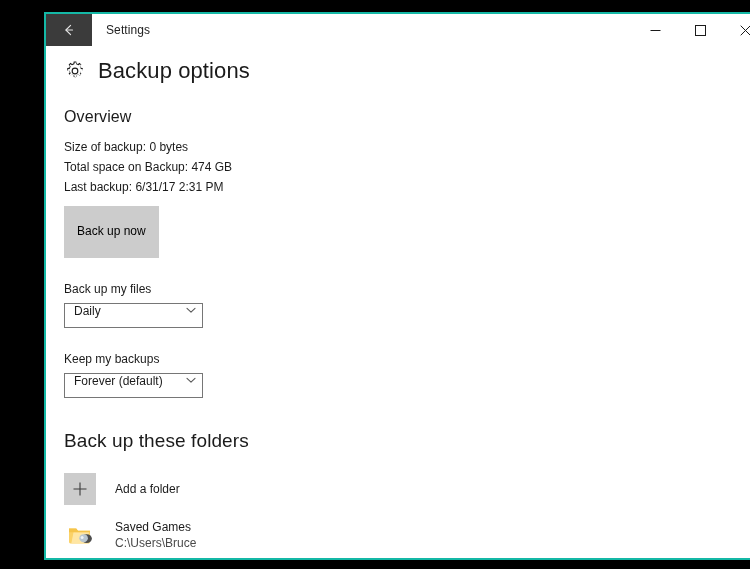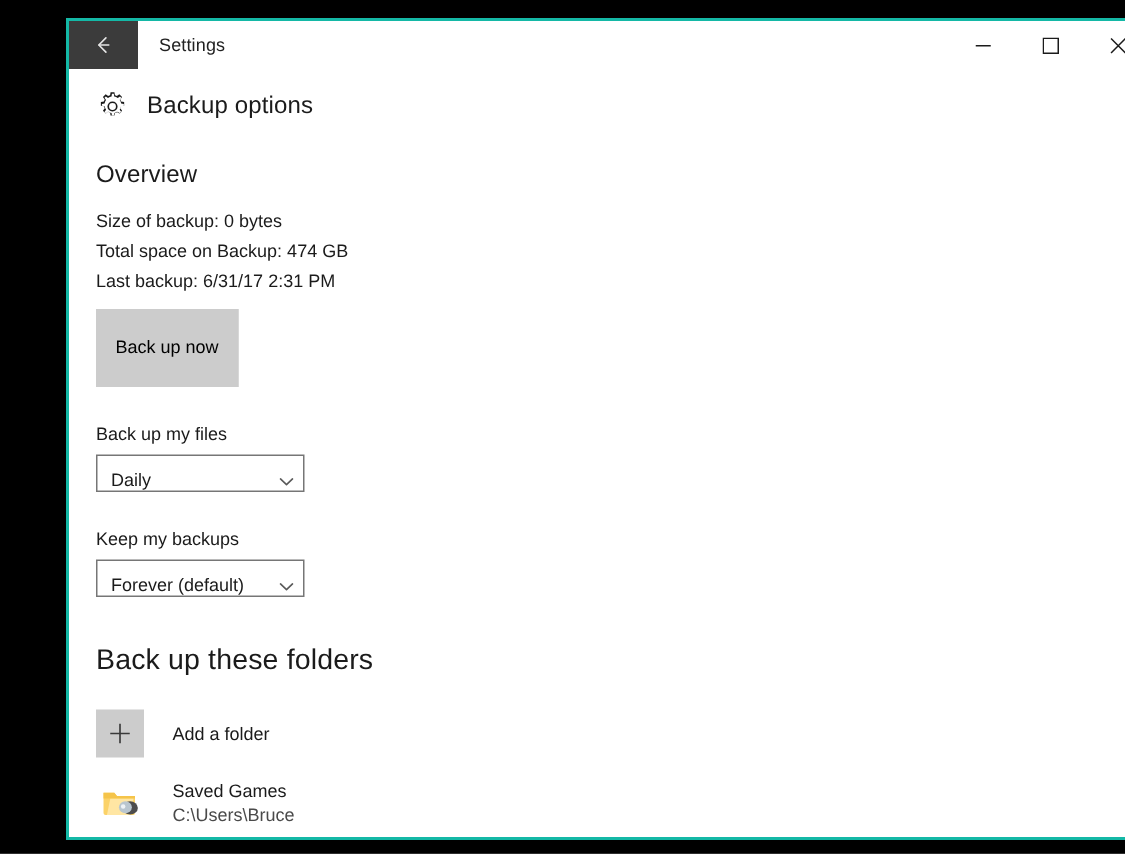--- a/index.html
+++ b/index.html
@@ -94,21 +94,21 @@
     align-items: center;
     margin: 14px 0 0 18px;
   }
   .gear-icon {
     width: 22px;
     height: 22px;
     flex: 0 0 auto;
     margin-right: 12px;
   }
   .page-title {
-    font-size: 16px;
+    font-size: 22px;
     font-weight: 400;
     color: #1b1b1b;
     letter-spacing: 0.1px;
     line-height: 1;
   }
 
   .section-heading {
     font-size: 16px;
     font-weight: 400;
     color: #1b1b1b;
@@ -146,21 +146,21 @@
 
   .select-wrap {
     position: relative;
     margin: 7px 0 0 18px;
     width: 139px;
     height: 25px;
     border: 1px solid #767676;
     background: #ffffff;
     box-sizing: border-box;
     display: flex;
-    align-items: flex-end;
+    align-items: flex-start;
     cursor: pointer;
   }
   .select-value {
     font-size: 12px;
     color: #1b1b1b;
     padding-left: 9px;
     flex: 1 1 auto;
     white-space: nowrap;
     overflow: hidden;
   }

